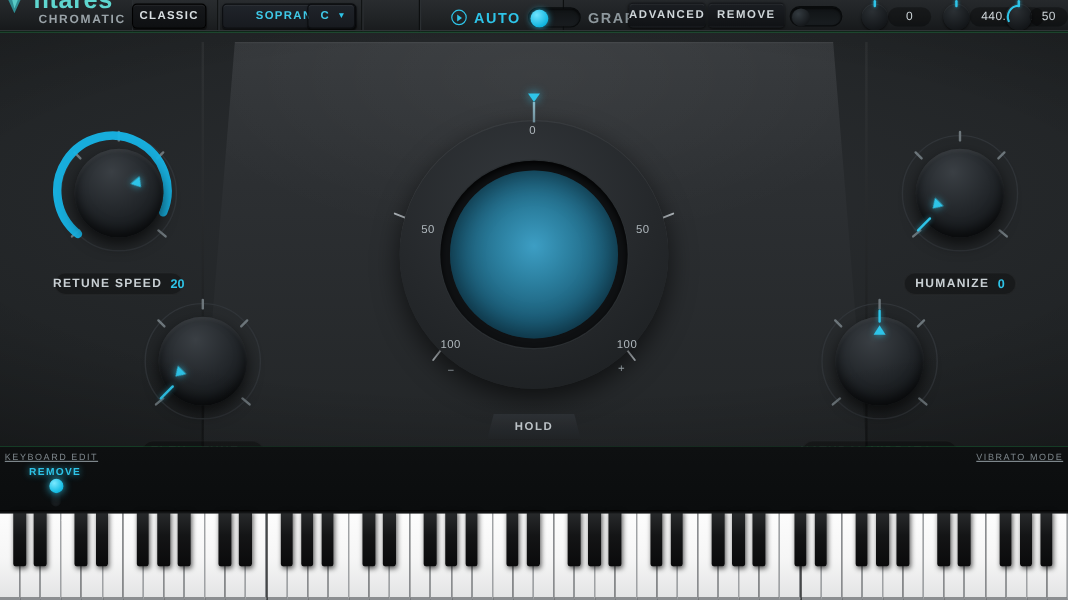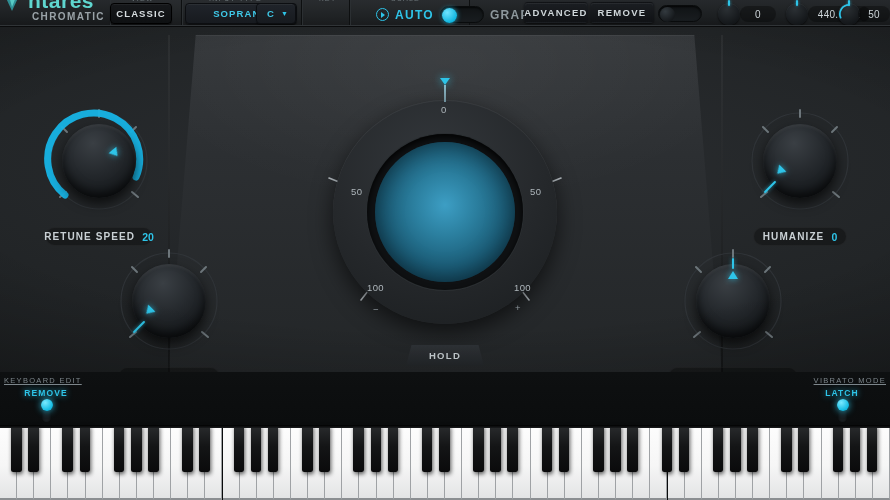--- a/index.html
+++ b/index.html
@@ -616,27 +616,20 @@
     <span class="kb-cap" style="left:4px;top:4px;">KEYBOARD EDIT</span>
     <div class="vtoggle" style="left:16px;top:16px;height:42px;">
       <span class="vt-top vt-on" style="top:0;">REMOVE</span>
       <span class="vt-track" style="top:12px;">
         <span class="vt-knb"></span>
       </span>
       <span class="vt-bot vt-off" style="top:38px;">BYPASS</span>
     </div>
 
     <span class="kb-cap" style="right:4px;top:4px;">VIBRATO MODE</span>
-    <div class="vtoggle" style="left:812px;top:16px;height:42px;">
-      <span class="vt-top vt-on" style="top:0;">LATCH</span>
-      <span class="vt-track" style="top:12px;">
-        <span class="vt-knb"></span>
-      </span>
-      <span class="vt-bot vt-off" style="top:38px;">MOMENTARY</span>
-    </div>
   </div>
 
   <div class="kb-top-edge"></div>
   <div class="keys" id="keys">
       <div class="wk" style="left: 0px; width: 17.1154px;"></div>
       <div class="wk" style="left: 17.1154px; width: 17.1154px;"></div>
       <div class="wk" style="left: 34.2308px; width: 17.1154px;"></div>
       <div class="wk" style="left: 51.3462px; width: 17.1154px;"></div>
       <div class="wk" style="left: 68.4615px; width: 17.1154px;"></div>
       <div class="wk" style="left: 85.5769px; width: 17.1154px;"></div>

